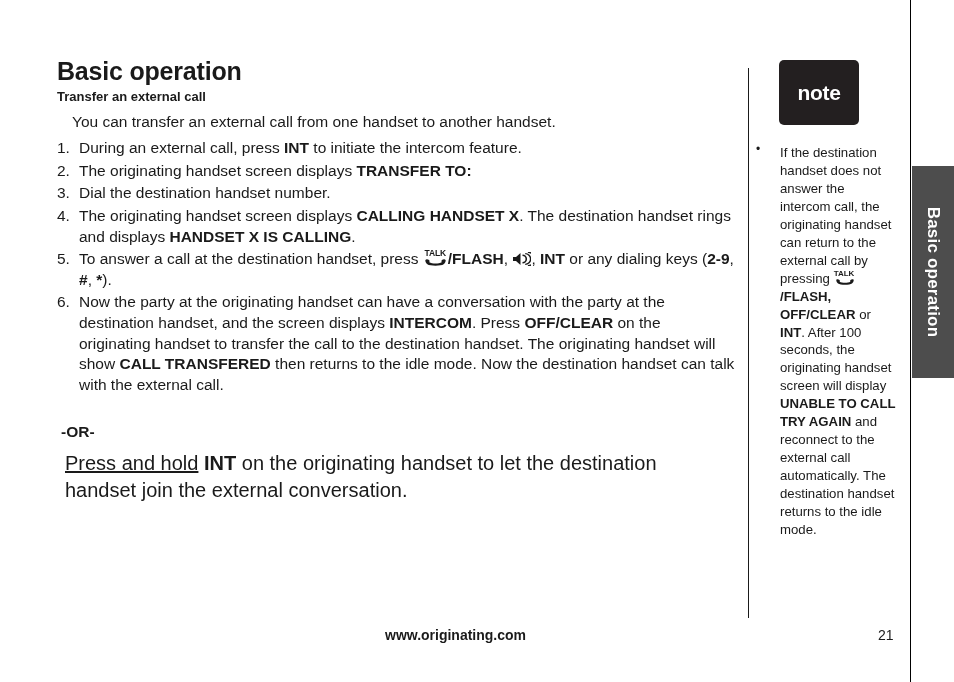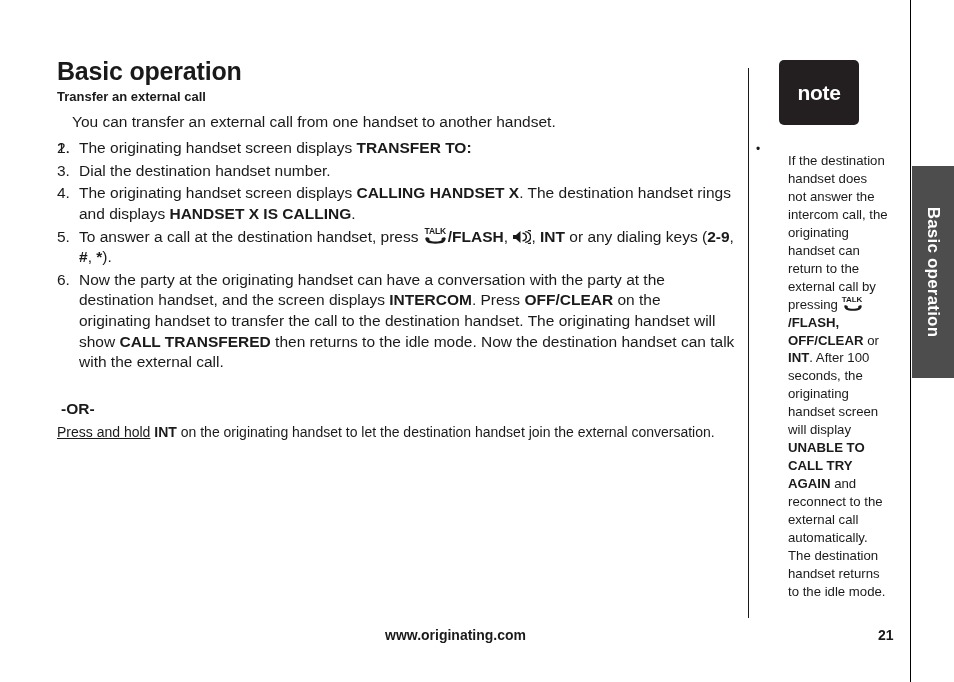--- a/index.html
+++ b/index.html
@@ -71,23 +71,23 @@
     width: 100%;
   }
 
   .or-line {
     font-size: 15.5px;
     font-weight: bold;
     margin: 6px 0 3px 4px;
     line-height: 1.3;
   }
   .or-para {
-    font-size: 14px;
+    font-size: 20px;
     line-height: 1.33;
-    margin: 0;
+    margin: 8px;
   }
   .u { text-decoration: underline; }
   b, .b { font-weight: bold; }
 
   
   .talk-icon {
     display: inline-block;
     position: relative;
     width: 25px;
     height: 15px;
@@ -168,21 +168,21 @@
     color: #1a1a1a;
   }
   .note-body {
     position: absolute;
     left: 772px;
     top: 136px;
     width: 132px;
     font-size: 13.2px;
     line-height: 1.36;
   }
-  .note-body p { margin: 16px; }
+  .note-body p { margin: 8px; }
 
   
   .chapter-tab {
     position: absolute;
     left: 912px;
     top: 166px;
     width: 42px;
     height: 212px;
     background: #4d4d4d;
   }
@@ -215,36 +215,35 @@
     left: 385px;
     top: 627px;
     font-size: 14px;
     font-weight: bold;
   }
   .footer-page {
     position: absolute;
     left: 878px;
     top: 627px;
     font-size: 14px;
-    font-weight: bold;
   }
 </style>
 </head>
 <body>
 
 <div class="main-col">
 
   <h1 class="page-title">Basic operation</h1>
 
   <h2 class="section-title">Transfer an external call</h2>
 
   <p class="intro">You can transfer an external call from one handset to another handset.</p>
 
   <ol class="steps" id="steps-list">
-      <li><span class="num">1.</span></li>
+      <li><span class="num">1.</span><span class="body">During an external call, press <b>INT</b> to initiate the intercom feature.</span></li>
       <li><span class="num">2.</span><span class="body">The originating handset screen displays <b>TRANSFER TO:</b></span></li>
       <li><span class="num">3.</span><span class="body">Dial the destination handset number.</span></li>
       <li><span class="num">4.</span><span class="body">The originating handset screen displays <b>CALLING HANDSET X</b>. The destination handset rings and displays <b>HANDSET X IS CALLING</b>.</span></li>
       <li><span class="num">5.</span><span class="body">To answer a call at the destination handset, press <span class="talk-icon"><span class="tk-label">TALK</span><svg class="tk-handset" viewBox="0 0 24 8">
               <path d="M0.5 1.0 C1.2 0.2 3.2 0.1 4.6 1.2 C5.4 1.9 5.2 3.0 4.9 3.6 C8.0 5.6 16.0 5.6 19.1 3.6 C18.8 3.0 18.6 1.9 19.4 1.2 C20.8 0.1 22.8 0.2 23.5 1.0 C24.0 2.2 23.0 4.6 21.3 6.0 C18.3 8.2 5.7 8.2 2.7 6.0 C1.0 4.6 0.0 2.2 0.5 1.0 Z" fill="#1a1a1a"></path>
             </svg></span><b>/FLASH</b>, <svg class="spk-icon" viewBox="0 0 19 14">
             <path d="M1 5 H4 L8.5 1 V13 L4 9 H1 Z" fill="#1a1a1a"></path>
             <path d="M10.5 3.2 A 3.8 3.8 0 0 1 10.5 10.8" stroke="#1a1a1a" stroke-width="1.6" fill="none"></path>
             <path d="M13.2 1.6 A 5.4 5.4 0 0 1 13.2 12.4" stroke="#1a1a1a" stroke-width="1.4" fill="none"></path>
             <path d="M15.9 0.2 A 6.8 6.8 0 0 1 15.9 13.8" stroke="#1a1a1a" stroke-width="1.4" fill="none"></path>

